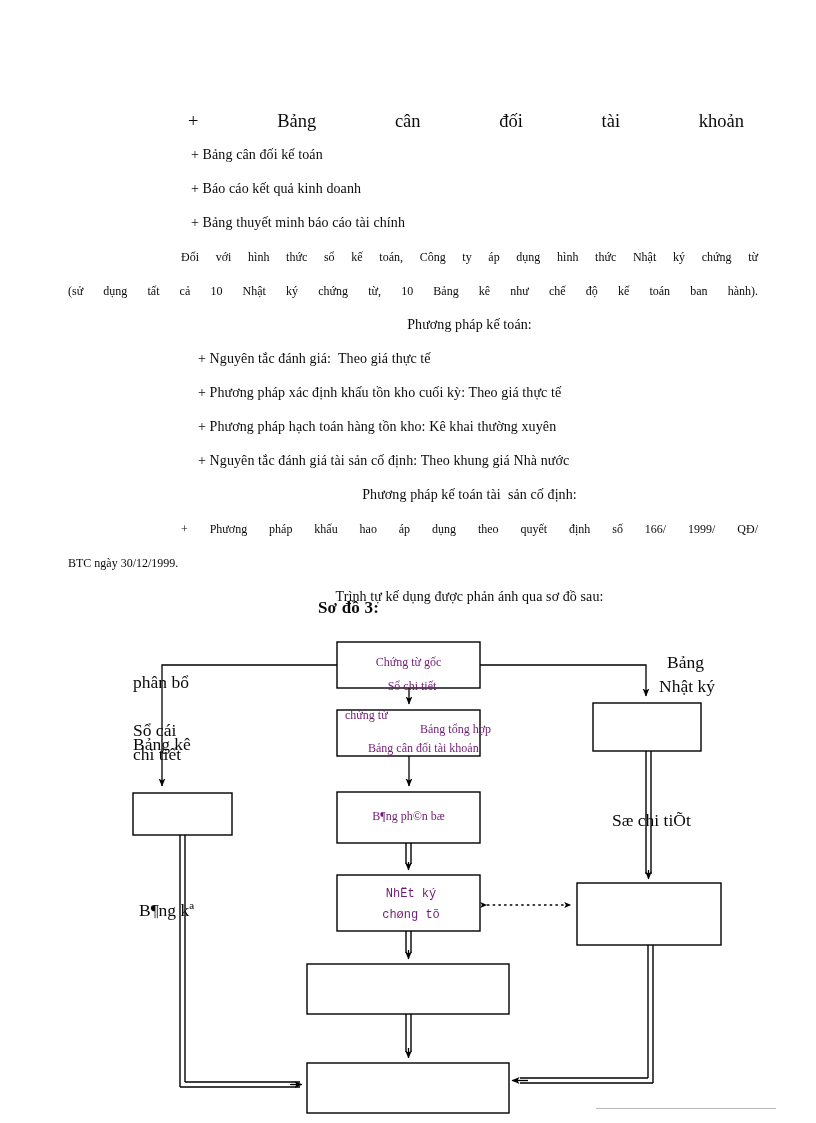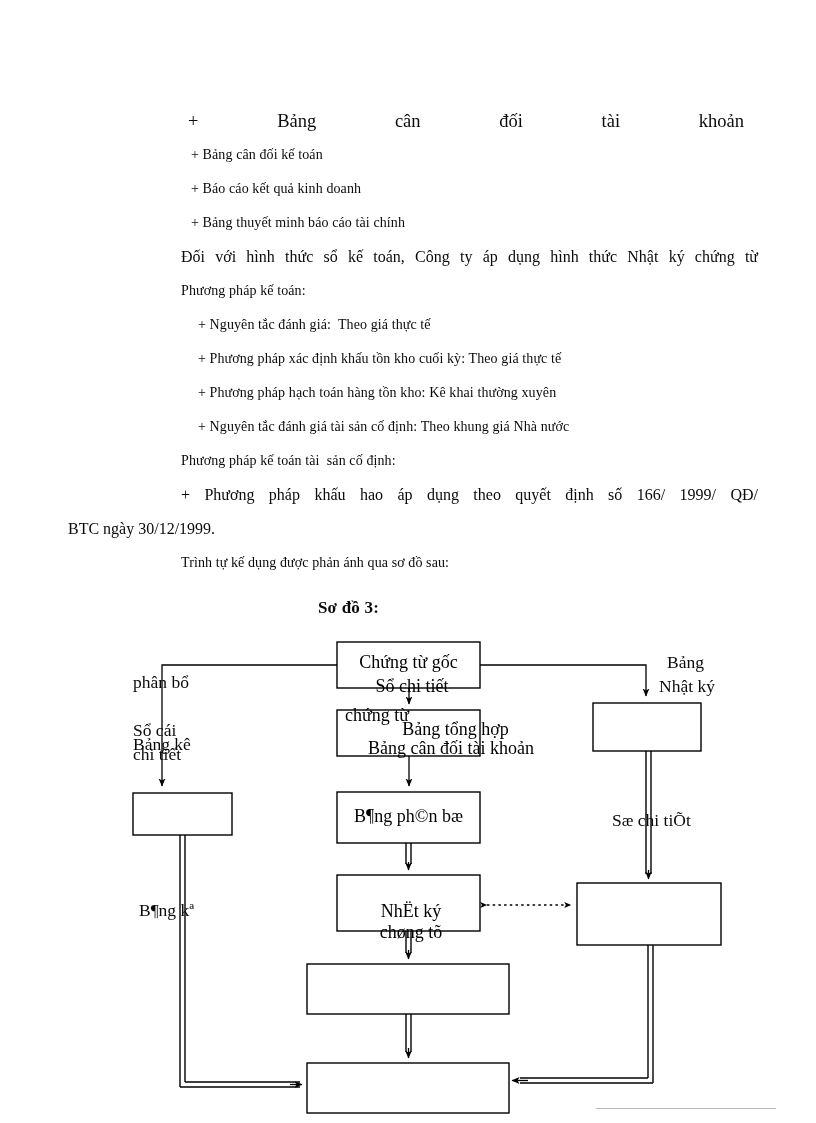--- a/index.html
+++ b/index.html
@@ -42,25 +42,25 @@
     display: flex;
     justify-content: space-between;
     font-size: 18.5px;
     line-height: 34px;
     padding-left: 120px;
     padding-right: 14px;
   }
   .line-justify span { white-space: pre; }
 
   .indent-plus  { padding-left: 123px; }
-  .indent-para  { padding-left: 113px; }
+  .indent-para  { padding-left: 113px; text-align: center; }
   .indent-plus2 { padding-left: 130px; }
 
   .just-para {
-    font-size: 16px;
+    font-size: 12px;
     line-height: 34px;
     text-align: justify;
     text-align-last: justify;
   }
   .just-para .ind { padding-left: 113px; }
 
   
   .diagram {
     position: absolute;
     left: 0;
@@ -78,25 +78,25 @@
     font-weight: bold;
     letter-spacing: 0.2px;
   }
   .dgm-svg {
     position: absolute;
     left: 0;
     top: 0;
   }
   .node-label {
     position: absolute;
-    font-size: 18px;
+    font-size: 12px;
     line-height: 21px;
     white-space: pre;
     text-align: center;
-    color: #000000;
+    color: #701a75;
   }
   .free-label {
     position: absolute;
     font-size: 17.5px;
     line-height: 24.5px;
     white-space: pre;
     color: #0a0a0a;
   }
   .bottom-rule {
     position: absolute;
@@ -122,20 +122,21 @@
       <span>tài</span>
       <span>khoản</span>
     </div>
 
     <div class="line indent-plus">+ Bảng cân đối kế toán</div>
     <div class="line indent-plus">+ Báo cáo kết quả kinh doanh</div>
     <div class="line indent-plus">+ Bảng thuyết minh báo cáo tài chính</div>
 
     <div class="just-para">
       <div class="ind">Đối với hình thức sổ kế toán, Công ty áp dụng hình thức Nhật ký chứng từ</div>
+      <div style="text-align-last:justify">(sử dụng tất cả 10 Nhật ký chứng từ, 10 Bảng kê như chế độ kế toán ban hành).</div>
     </div>
 
     <div class="line indent-para">Phương pháp kế toán:</div>
 
     <div class="line indent-plus2">+ Nguyên tắc đánh giá:  Theo giá thực tế</div>
     <div class="line indent-plus2">+ Phương pháp xác định khấu tồn kho cuối kỳ: Theo giá thực tế</div>
     <div class="line indent-plus2">+ Phương pháp hạch toán hàng tồn kho: Kê khai thường xuyên</div>
 
     <div class="line indent-plus2">+ Nguyên tắc đánh giá tài sản cố định: Theo khung giá Nhà nước</div>
     <div class="line indent-para">Phương pháp kế toán tài  sản cố định:</div>
@@ -233,21 +234,21 @@
       </g>
 
     </svg>
 
     <div class="node-label" style="left:337px; top:54px; width:143px;">Chứng từ gốc</div>
 
     <div class="node-label" style="left:337px; top:121px; width:143px;margin-left:47px;">Bảng tổng hợp</div>
 
     <div class="node-label" style="left:337px; top:208px; width:143px;">B¶ng ph©n bæ</div>
 
-    <div class="node-label" style="left:337px; top:303px; width:148px;">NhËt ký
+    <div class="node-label" style="left:337px; top:286px; width:148px;font-family:Liberation Mono, monospace;">NhËt ký
 chøng tõ</div>
 
     <div class="node-label" style="left:337px; top:78px; width:150px; text-align:center;">Sổ chi tiết</div>
 
     <div class="node-label" style="left:345px; top:107px; width:150px; text-align:left;">chứng từ</div>
 
     <div class="node-label" style="left:368px; top:140px; width:260px; text-align:left;">Bảng cân đối tài khoản</div>
 
     <div class="free-label" style="left:133px; top:72px;">phân bổ</div>
     <div class="free-label" style="left:133px; top:96px;margin-top:38px;">Bảng kê</div>

